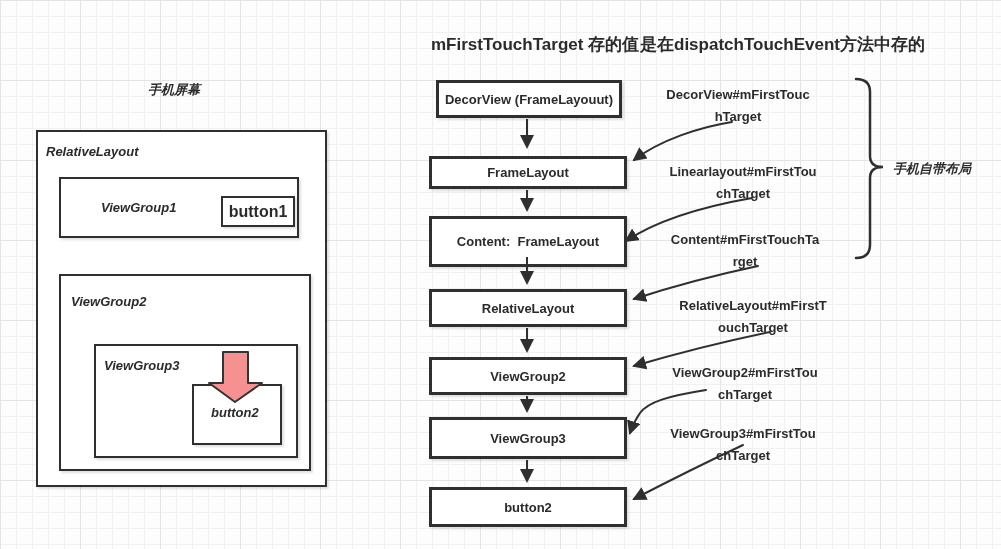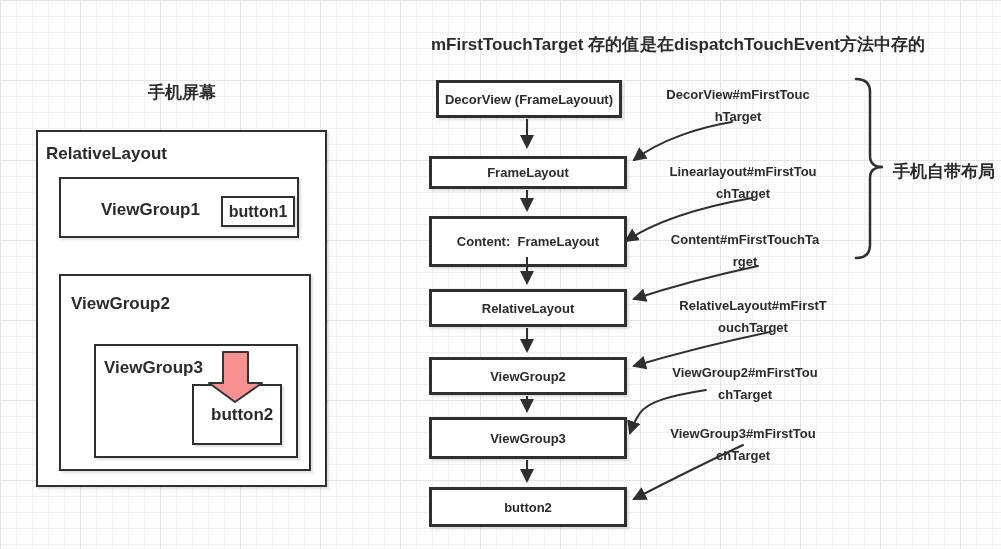--- a/index.html
+++ b/index.html
@@ -27,21 +27,21 @@
     box-shadow:2px 2px 2px rgba(0,0,0,0.12);
   }
   .flow-node{
     box-sizing:border-box;
     background:#ffffff;
     border:3px solid #2f2f2f;
     box-shadow:2px 2px 2px rgba(0,0,0,0.12);
     display:flex;align-items:center;justify-content:center;
     font-size:13px;white-space:pre-wrap;text-align:center;
   }
-  .inner-label{font-size:17px;white-space:nowrap;}
+  .inner-label{font-size:13px;white-space:nowrap;font-style:italic;}
   .center-label{
     display:flex;align-items:center;justify-content:center;
     font-size:16px;
   }
   .field-label{
     width:176px;text-align:center;font-size:13px;line-height:22px;
     white-space:pre-line;
   }
   svg.overlay{position:absolute;left:0;top:0;pointer-events:none;}
 </style>

